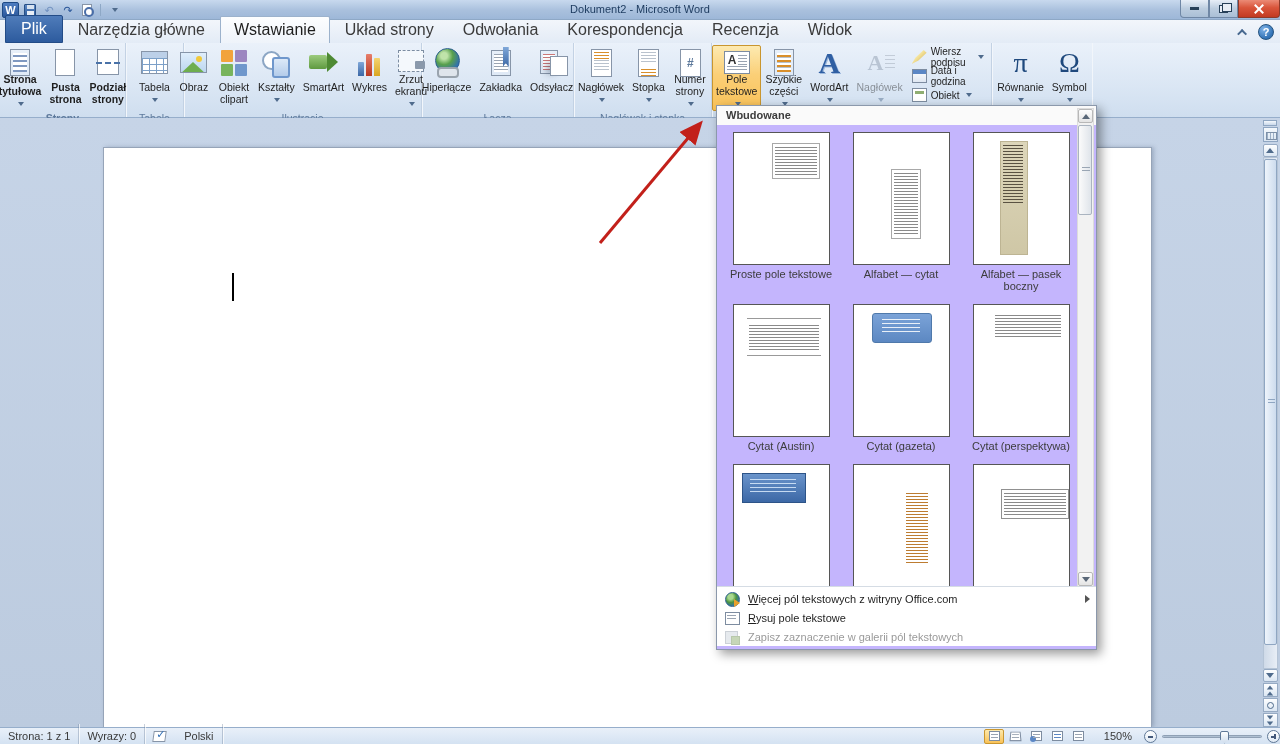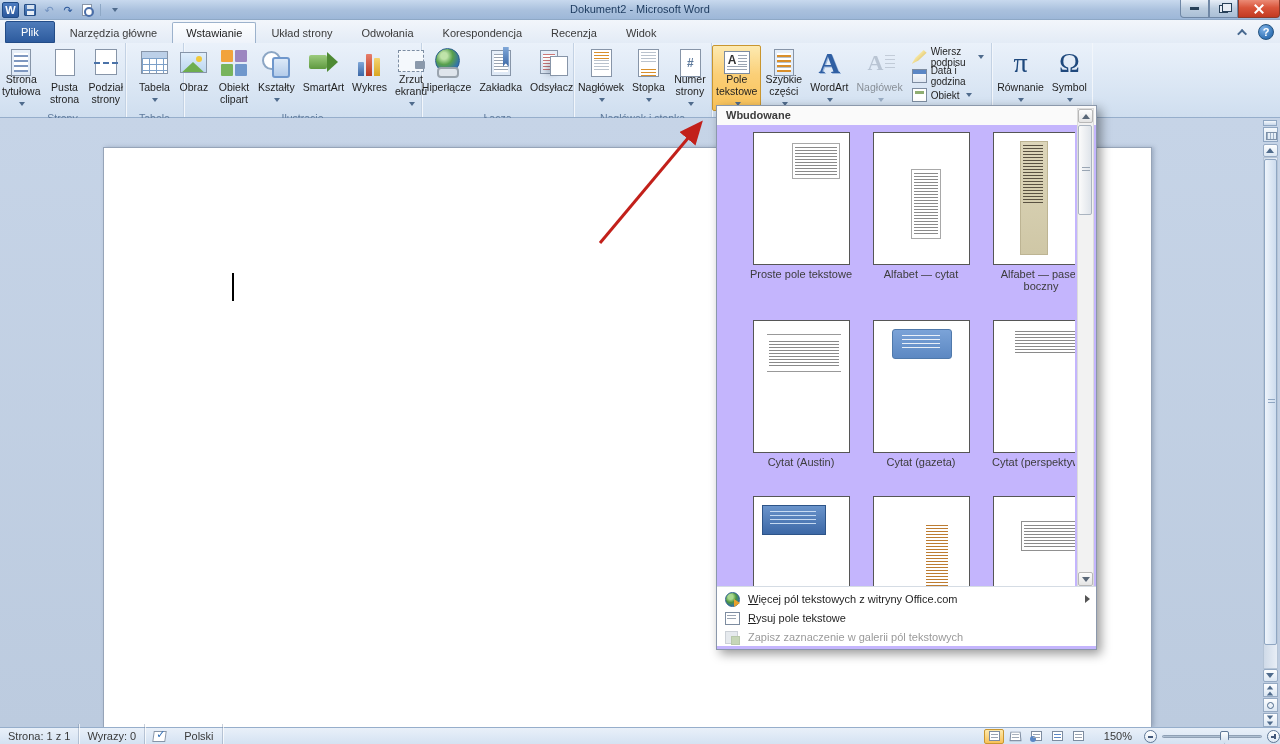--- a/index.html
+++ b/index.html
@@ -33,21 +33,21 @@
   .restore-glyph { width:9px; height:8px; border:1px solid #274058; position:relative; background:#e8eef6; }
   .restore-glyph::before { content:""; position:absolute; left:2px; top:-3px; width:8px; height:7px; border:1px solid #274058; background:#e8eef6; }
   .close-glyph { position:relative; width:10px; height:10px; }
   .close-glyph::before,.close-glyph::after { content:""; position:absolute; left:4px; top:-1px; width:2px; height:12px; background:#fff; }
   .close-glyph::before { transform:rotate(45deg); }
   .close-glyph::after { transform:rotate(-45deg); }
 
   
   .tabrow { position:absolute; left:0; top:20px; width:1280px; height:23px;
     background:linear-gradient(#f2f6fb,#e3ebf6); display:flex; align-items:flex-end; padding-left:5px; }
-  .tab { padding:4px 13px 4px; font-size:11px; color:#3b3b3b; margin-right:1px; border:1px solid transparent; border-bottom:none; }
+  .tab { padding:4px 13px 4px; font-size:16px; color:#3b3b3b; margin-right:1px; border:1px solid transparent; border-bottom:none; }
   .tab.file { background:linear-gradient(#4f7cba,#2d5b9e); color:#fff; border:1px solid #234c87; border-radius:2px 2px 0 0; padding:4px 15px; }
   .tab.active { background:linear-gradient(#fdfeff,#eef3fa); border-color:#9cb2cc; border-radius:2px 2px 0 0; color:#1e1e1e; }
   .ribbon-right-ctrl { position:absolute; right:6px; top:24px; display:flex; gap:6px; align-items:center; }
   .chev-btn { width:18px; height:15px; display:flex; align-items:center; justify-content:center; }
   .chev-up { width:7px; height:7px; border-left:2px solid #47688f; border-top:2px solid #47688f; transform:rotate(45deg) translateY(2px); }
   .help-btn { width:16px; height:16px; border-radius:50%; background:radial-gradient(circle at 35% 30%,#7fb3e8,#3172b5 70%);
     border:1px solid #24537f; color:#fff; font-weight:bold; font-size:11px; display:flex; align-items:center; justify-content:center; }
 
   
   .ribbon { position:absolute; left:0; top:43px; width:1280px; height:75px;
@@ -169,21 +169,21 @@
   .dbl .tri-up,.dbl .tri-down { transform:scale(.8); }
 
   
   .arrow-svg { position:absolute; left:0; top:0; z-index:80; pointer-events:none; }
 
   
   .panel { position:absolute; left:716px; top:105px; width:381px; height:545px; background:#c4b5fd;
     border:1px solid #8b98ab; box-shadow:4px 4px 10px rgba(0,0,0,.4); z-index:50; }
   .panel-header { height:19px; line-height:18px; padding-left:9px; font-weight:bold; color:#3c3c3c; background:#fafafa; }
   .gal { position:absolute; left:0; top:19px; width:358px; height:466px; overflow:hidden; }
-  .gal-grid { display:grid; grid-template-columns:repeat(3,120px); padding:4px 0 0 24px; row-gap:22px; }
+  .gal-grid { display:grid; grid-template-columns:repeat(3,120px); padding:4px 0 0 4px; row-gap:6px; }
   .gitem { display:flex; flex-direction:column; align-items:center; padding:2px 0; border:1px solid transparent; }
   .thumb { width:97px; height:133px; background:#fff; border:1px solid #565656; position:relative; }
   .glab { margin-top:3px; font-size:11px; color:#3c3c3c; text-align:center; line-height:12px; }
   .th::before,.th::after { content:""; position:absolute; }
   .th-simple::before { left:38px; top:10px; width:42px; height:30px; border:1px solid #a8a8a8; padding:2px;
     background:repeating-linear-gradient(to bottom,#8a8a8a 0 1px,transparent 1px 3px); background-clip:content-box; }
   .th-alfq::before { left:37px; top:36px; width:24px; height:62px; border:1px solid #a8a8a8; padding:3px 2px;
     background:repeating-linear-gradient(to bottom,#8a8a8a 0 1px,transparent 1px 3px); background-clip:content-box; }
   .th-alfs::before { left:26px; top:8px; width:26px; height:112px; background:linear-gradient(#ddd6ba,#cfc7a6); border:1px solid #bdb493; }
   .th-alfs::after { left:29px; top:12px; width:20px; height:60px;
@@ -313,21 +313,21 @@
   <div class="chev-btn">
       <div class="chev-up"></div>
     </div>
   <div class="help-btn">
       <span>?</span>
     </div>
 </div>
 
 <div class="ribbon">
 
-  <div class="rgroup" style="width:126px;">
+  <div class="rgroup" style="width:126px;font-weight:bold;">
     <div class="rbtns">
       <div class="rbtn">
         <div class="ic ic-page t">
             <div class="pgbase lines-g"></div>
           </div>
         <div class="rlabel"><span>Strona</span><br>
           <span>tytułowa</span><span class="dar"></span></div>
       </div>
       <div class="rbtn">
         <div class="ic ic-blank">

